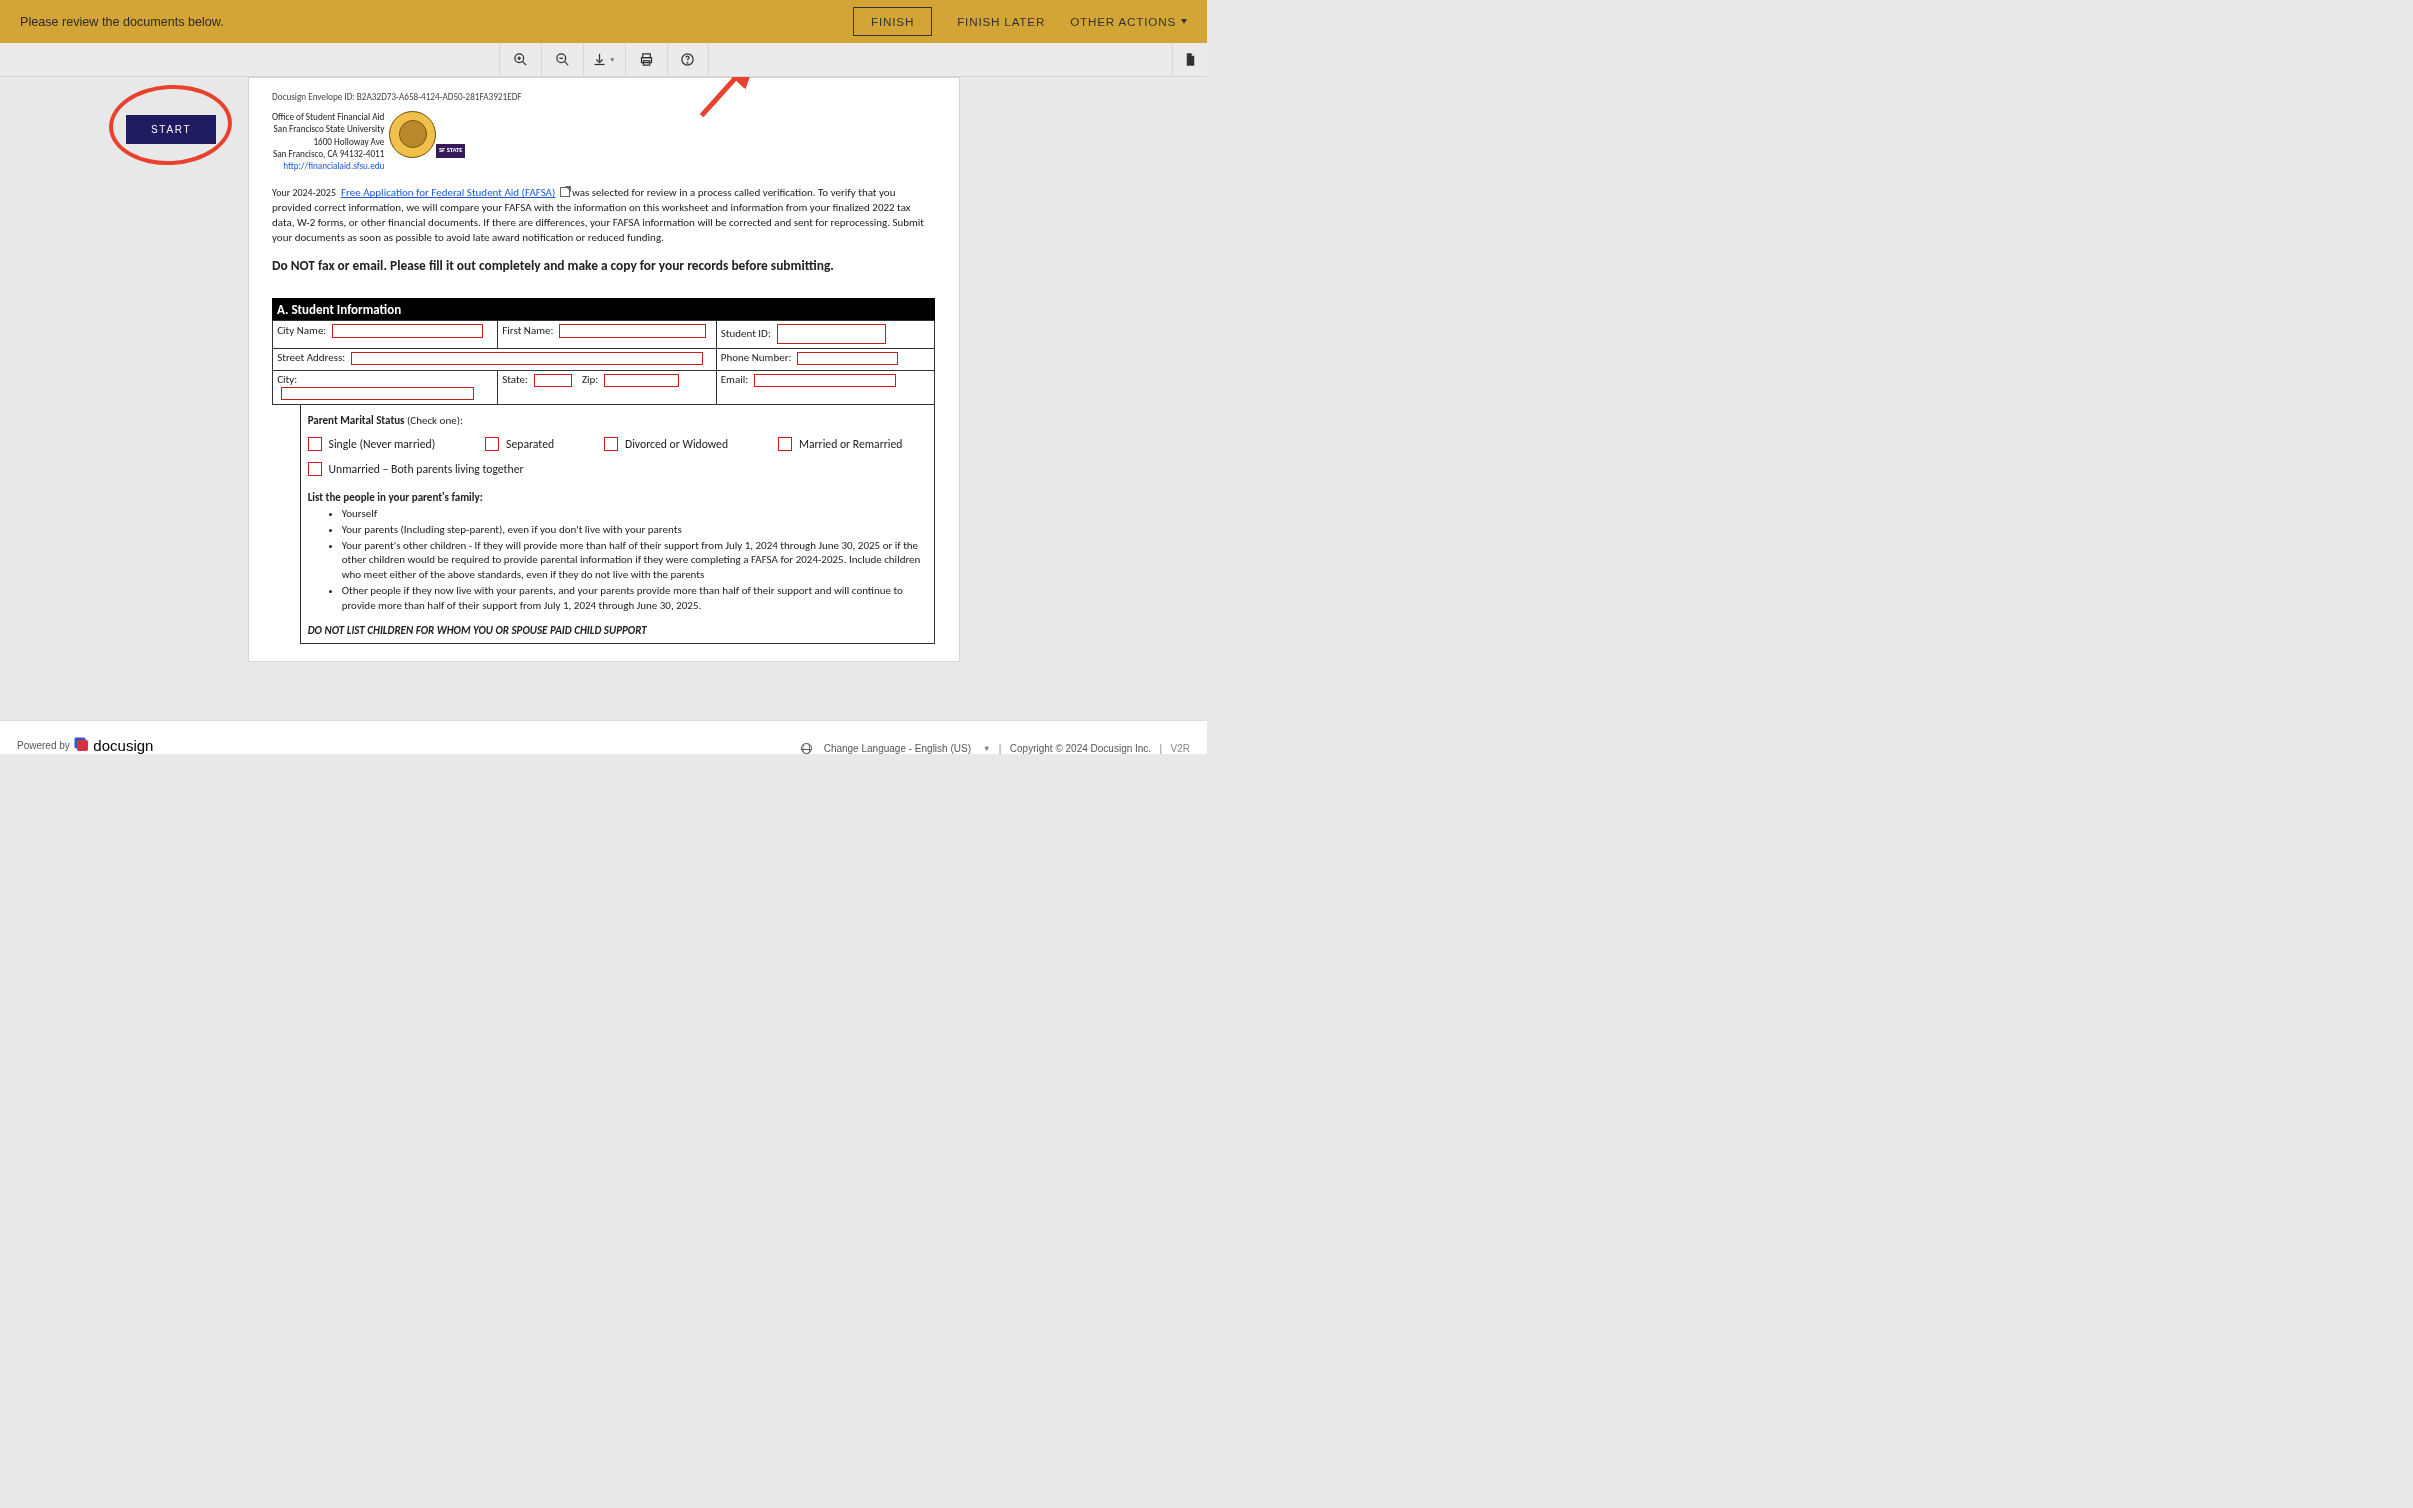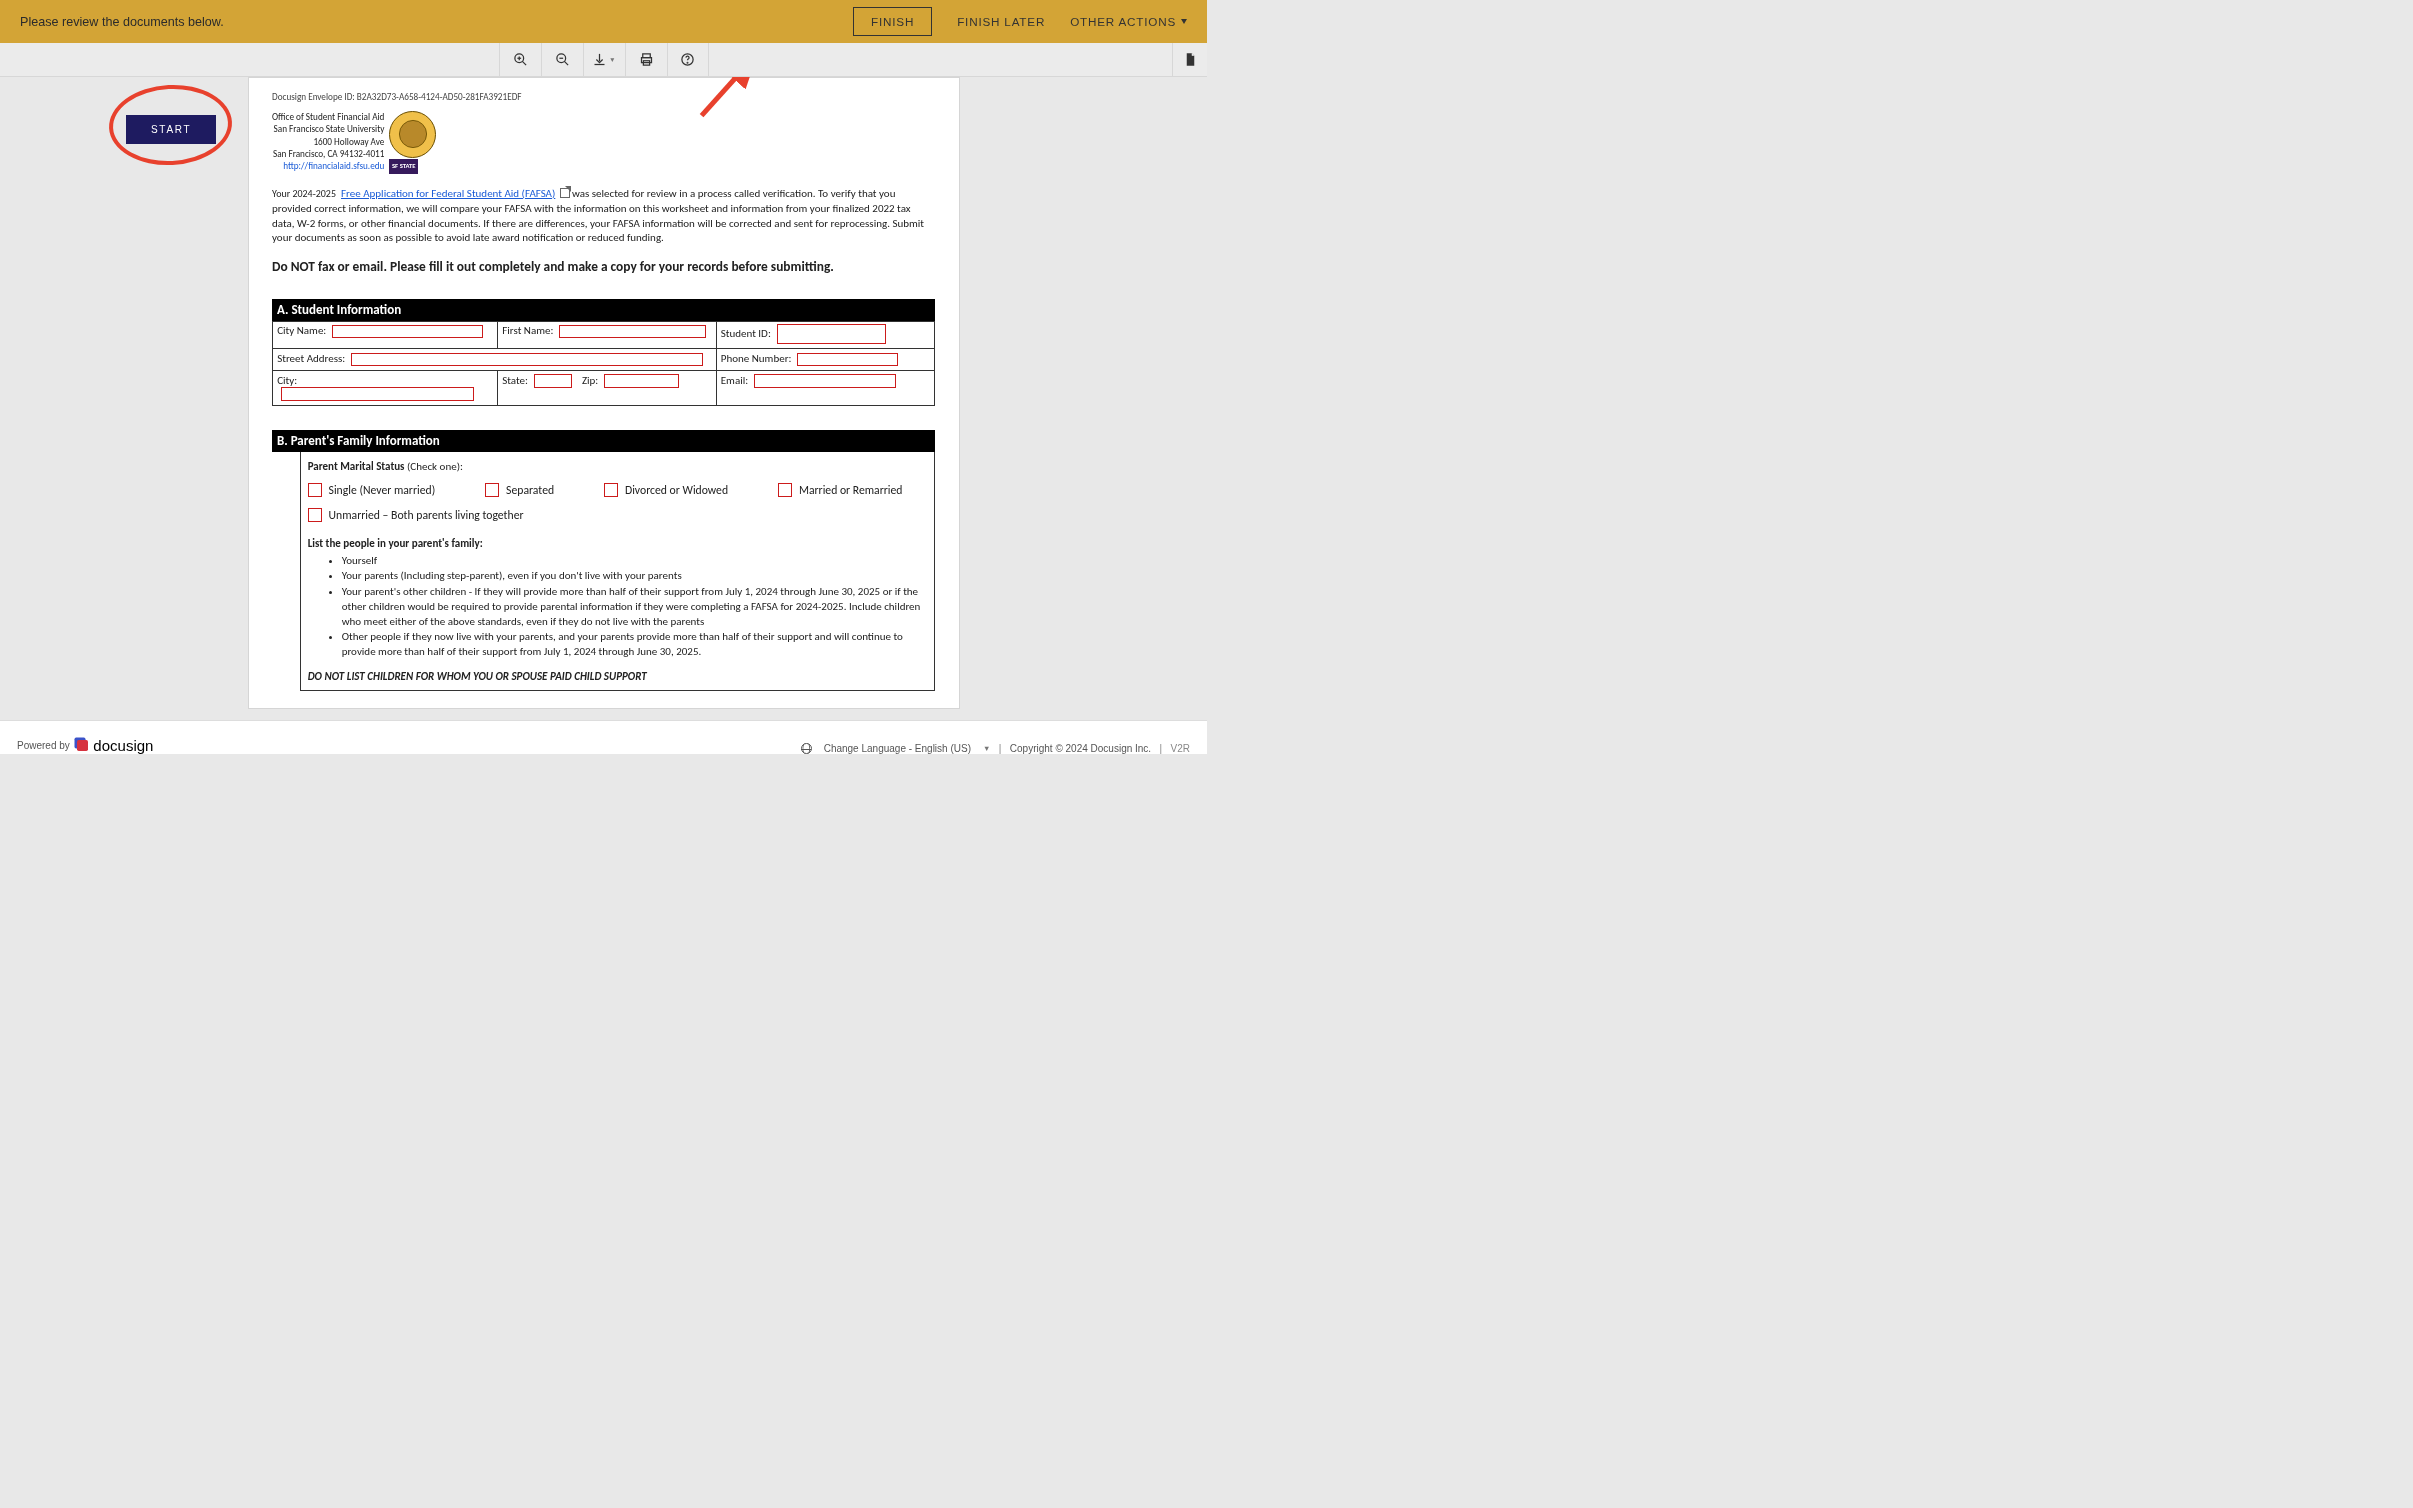--- a/index.html
+++ b/index.html
@@ -174,21 +174,21 @@
   }
   .seal + .sf-badge { margin-top: 1.7px; }
   .sf-badge {
     background: #361a5c;
     color: #fff;
     font-size: 6.7px;
     padding: 2.5px 2.5px;
     text-align:center;
     font-weight: bold;
   }
-  .logo-stack { display:flex; flex-direction:column; align-items:flex-start; }
+  .logo-stack { display:flex; flex-direction:row; align-items:flex-end; }
 
   .intro-para {
     margin-top: 13.4px;
     font-size: 11px;
     line-height: 1.35;
   }
   .intro-para .lead { font-size: 10px; }
   .intro-para a { color: #1a5bd6; text-decoration: underline; }
   .ext-icon {
     display:inline-block; width:10px; height:10px; border:0.8px solid #666; position:relative; top:0.8px; margin-left:1.7px;
@@ -462,21 +462,20 @@
           <span class="red-box" style="width:75px"></span>
         </td>
         <td>
           <span class="field-label">Email:</span>
           <span class="red-box" style="width:142px"></span>
         </td>
       </tr>
     </tbody>
       </table>
 
-    <div class="section-bar">B. Parent's Family Information</div>
     <div class="parent-body">
       <div>
         <span class="pm-label">Parent Marital Status</span><span class="pm-sub"> (Check one):</span>
       </div>
       <div class="options-row">
         <div class="opt">
             <span class="red-check"></span>
             <span>Single (Never married)</span>
           </div>
         <div class="opt">

